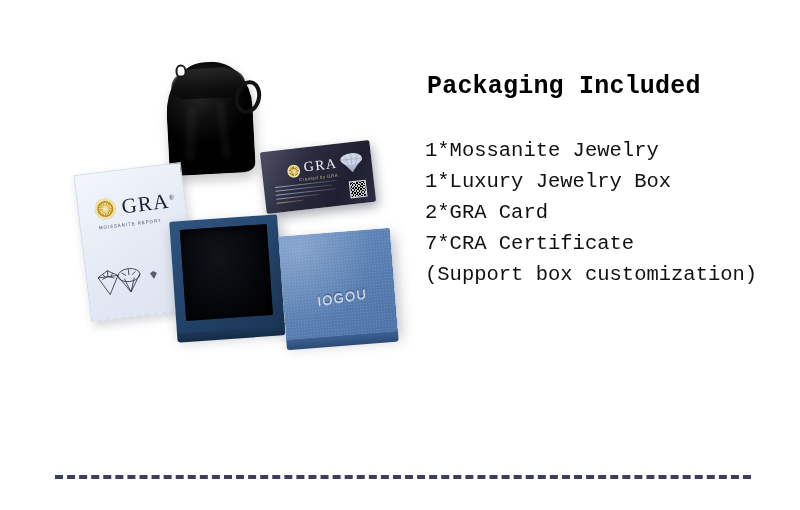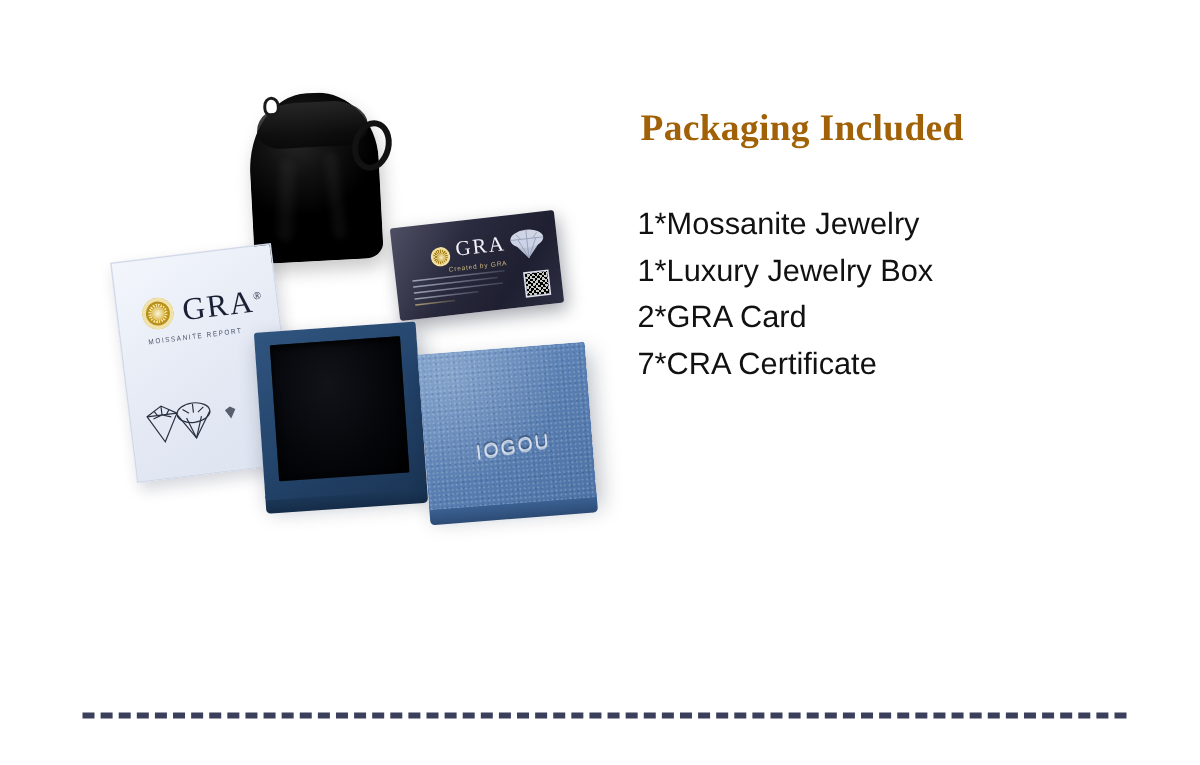--- a/index.html
+++ b/index.html
@@ -24,31 +24,31 @@
   }
 
   .text-pane {
     position: absolute;
     left: 425px; top: 72px;
     width: 340px;
   }
 
   
   .headline {
-    font-family: Liberation Serif, serif;
+    font-family: Liberation Mono, monospace;
     font-weight: bold;
     font-size: 25px;
-    color: #a16207;
+    color: #000000;
     letter-spacing: 0.2px;
     margin: 0 0 34px 2px;
     white-space: nowrap;
   }
   .spec-list { list-style: none; margin: 0; padding: 0; }
   .spec-list li {
-    font-family: Liberation Sans, sans-serif;
+    font-family: Liberation Mono, monospace;
     font-size: 20.5px;
     color: #111111;
     line-height: 31px;
     white-space: nowrap;
   }
 
   
   .divider {
     position: absolute;
     left: 55px; top: 475px;
@@ -348,18 +348,19 @@
 
   </div>
 
   <div class="text-pane">
     <h1 class="headline">Packaging Included</h1>
     <ul class="spec-list">
       <li>1*Mossanite Jewelry</li>
       <li>1*Luxury Jewelry Box</li>
       <li>2*GRA Card</li>
       <li>7*CRA Certificate</li>
+      <li>(Support box customization)</li>
     </ul>
   </div>
 
   <div class="divider"></div>
 
 </div>
 
 </body></html>

